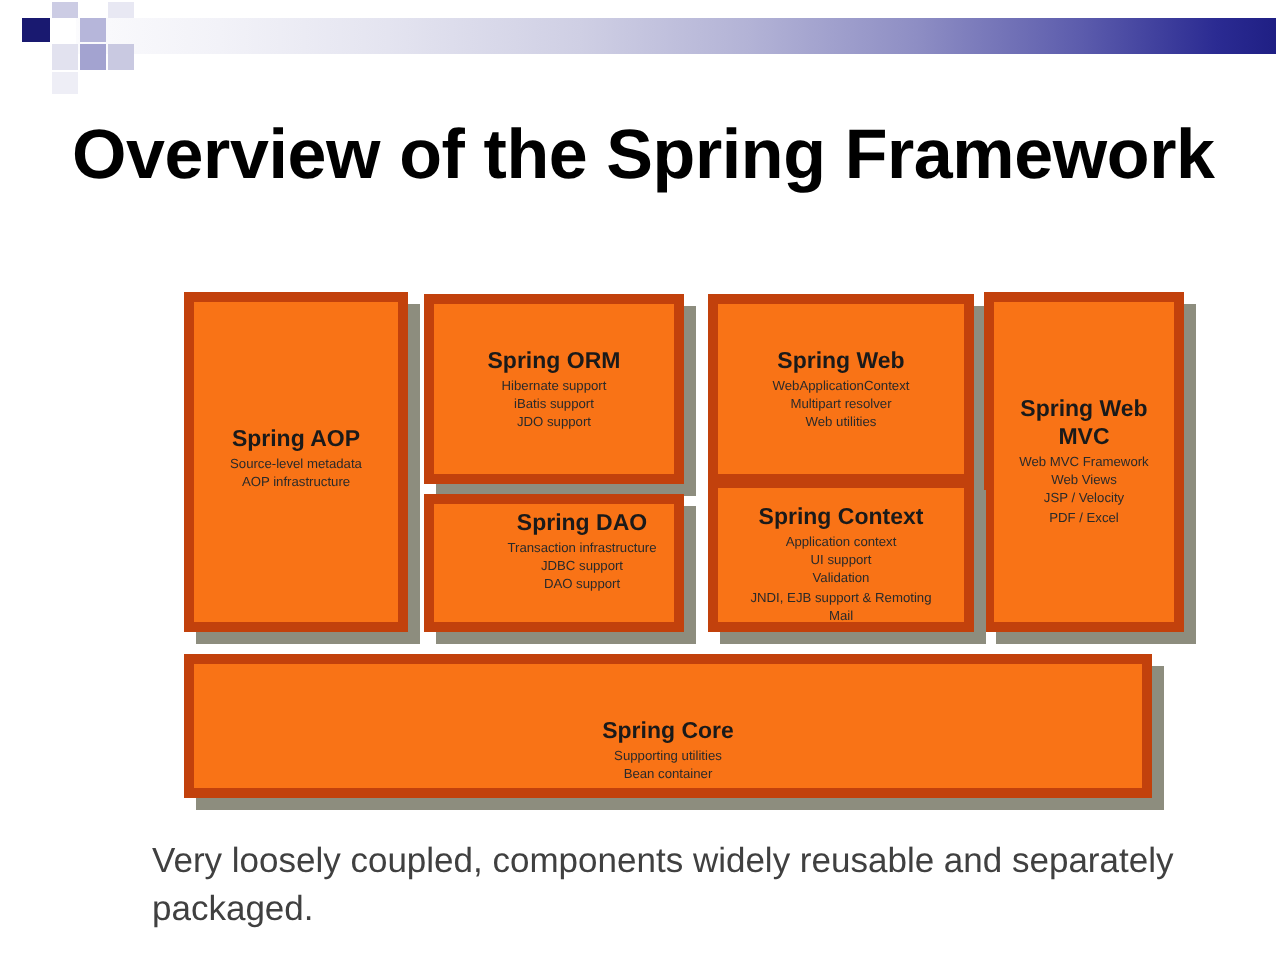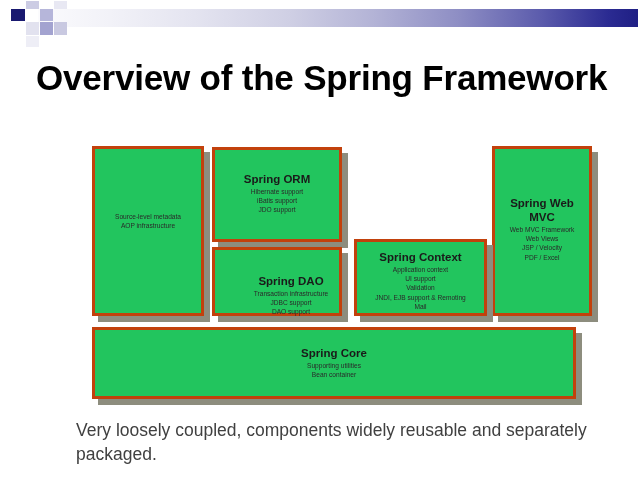--- a/index.html
+++ b/index.html
@@ -61,22 +61,22 @@
   }
 
   
   #diagram {
     position: absolute;
     left: 0; top: 0;
     width: 638px; height: 479px;
   }
   .block {
     position: absolute;
-    background: #22c55e;
-    border: 3px solid #c2410c;
+    background: #f97316;
+    border: 5px solid #c2410c;
     box-sizing: border-box;
     box-shadow: 6px 6px 0 0 #8d8d7e;
   }
   .block-inner {
     position: absolute;
     left: 0; right: 0;
     text-align: center;
     padding: 0 3px;
   }
   .block-title {
@@ -96,25 +96,25 @@
   
   #blk-aop     { left: 92px;  top: 146px; width: 112px; height: 170px; }
   #blk-aop .block-inner { top: 62px; }
   #blk-orm     { left: 212px; top: 147px; width: 130px; height: 95px; }
   #blk-orm .block-inner { top: 22px; }
   #blk-web     { left: 354px; top: 147px; width: 133px; height: 95px; }
   #blk-web .block-inner { top: 22px; }
   #blk-mvc     { left: 492px; top: 146px; width: 100px; height: 170px; }
   #blk-mvc .block-inner { top: 48px; }
   #blk-dao     { left: 212px; top: 247px; width: 130px; height: 69px; }
-  #blk-dao .block-inner { top: 24px; margin-left: 28px; }
+  #blk-dao .block-inner { top: 3px; margin-left: 28px; }
   #blk-context { left: 354px; top: 239px; width: 133px; height: 77px; padding-left: 44px; }
   #blk-context .block-inner { top: 8px; }
   #blk-core    { left: 92px;  top: 327px; width: 484px; height: 72px; }
-  #blk-core .block-inner { top: 16px; }
+  #blk-core .block-inner { top: 27px; }
 
   #blk-mvc .block-title { line-height: 13.5px; }
 
   
   #caption {
     position: absolute;
     left: 76px;
     top: 418px;
     width: 530px;
     font-size: 17.5px;
@@ -136,38 +136,49 @@
   <div class="decor-sq" id="sq-lt-a"></div>
   <div class="decor-sq" id="sq-lt-b"></div>
 </div>
 
 <div id="page-title">Overview of the Spring Framework</div>
 
 <div id="diagram">
 
   <div class="block" id="blk-aop">
     <div class="block-inner">
+      <div class="block-title">Spring AOP</div>
       <div class="block-lines">
         <div>Source-level metadata</div>
         <div>AOP infrastructure</div>
       </div>
     </div>
   </div>
 
   <div class="block" id="blk-orm">
     <div class="block-inner">
       <div class="block-title">Spring ORM</div>
       <div class="block-lines">
         <div>Hibernate support</div>
         <div>iBatis support</div>
         <div>JDO support</div>
       </div>
     </div>
   </div>
 
+  <div class="block" id="blk-web">
+    <div class="block-inner">
+      <div class="block-title">Spring Web</div>
+      <div class="block-lines">
+        <div>WebApplicationContext</div>
+        <div>Multipart resolver</div>
+        <div>Web utilities</div>
+      </div>
+    </div>
+  </div>
 
   <div class="block" id="blk-mvc">
     <div class="block-inner">
       <div class="block-title">Spring Web MVC</div>
       <div class="block-lines">
         <div>Web MVC Framework</div>
         <div>Web Views</div>
         <div>JSP / Velocity</div>
         <div>PDF / Excel</div>
       </div>

